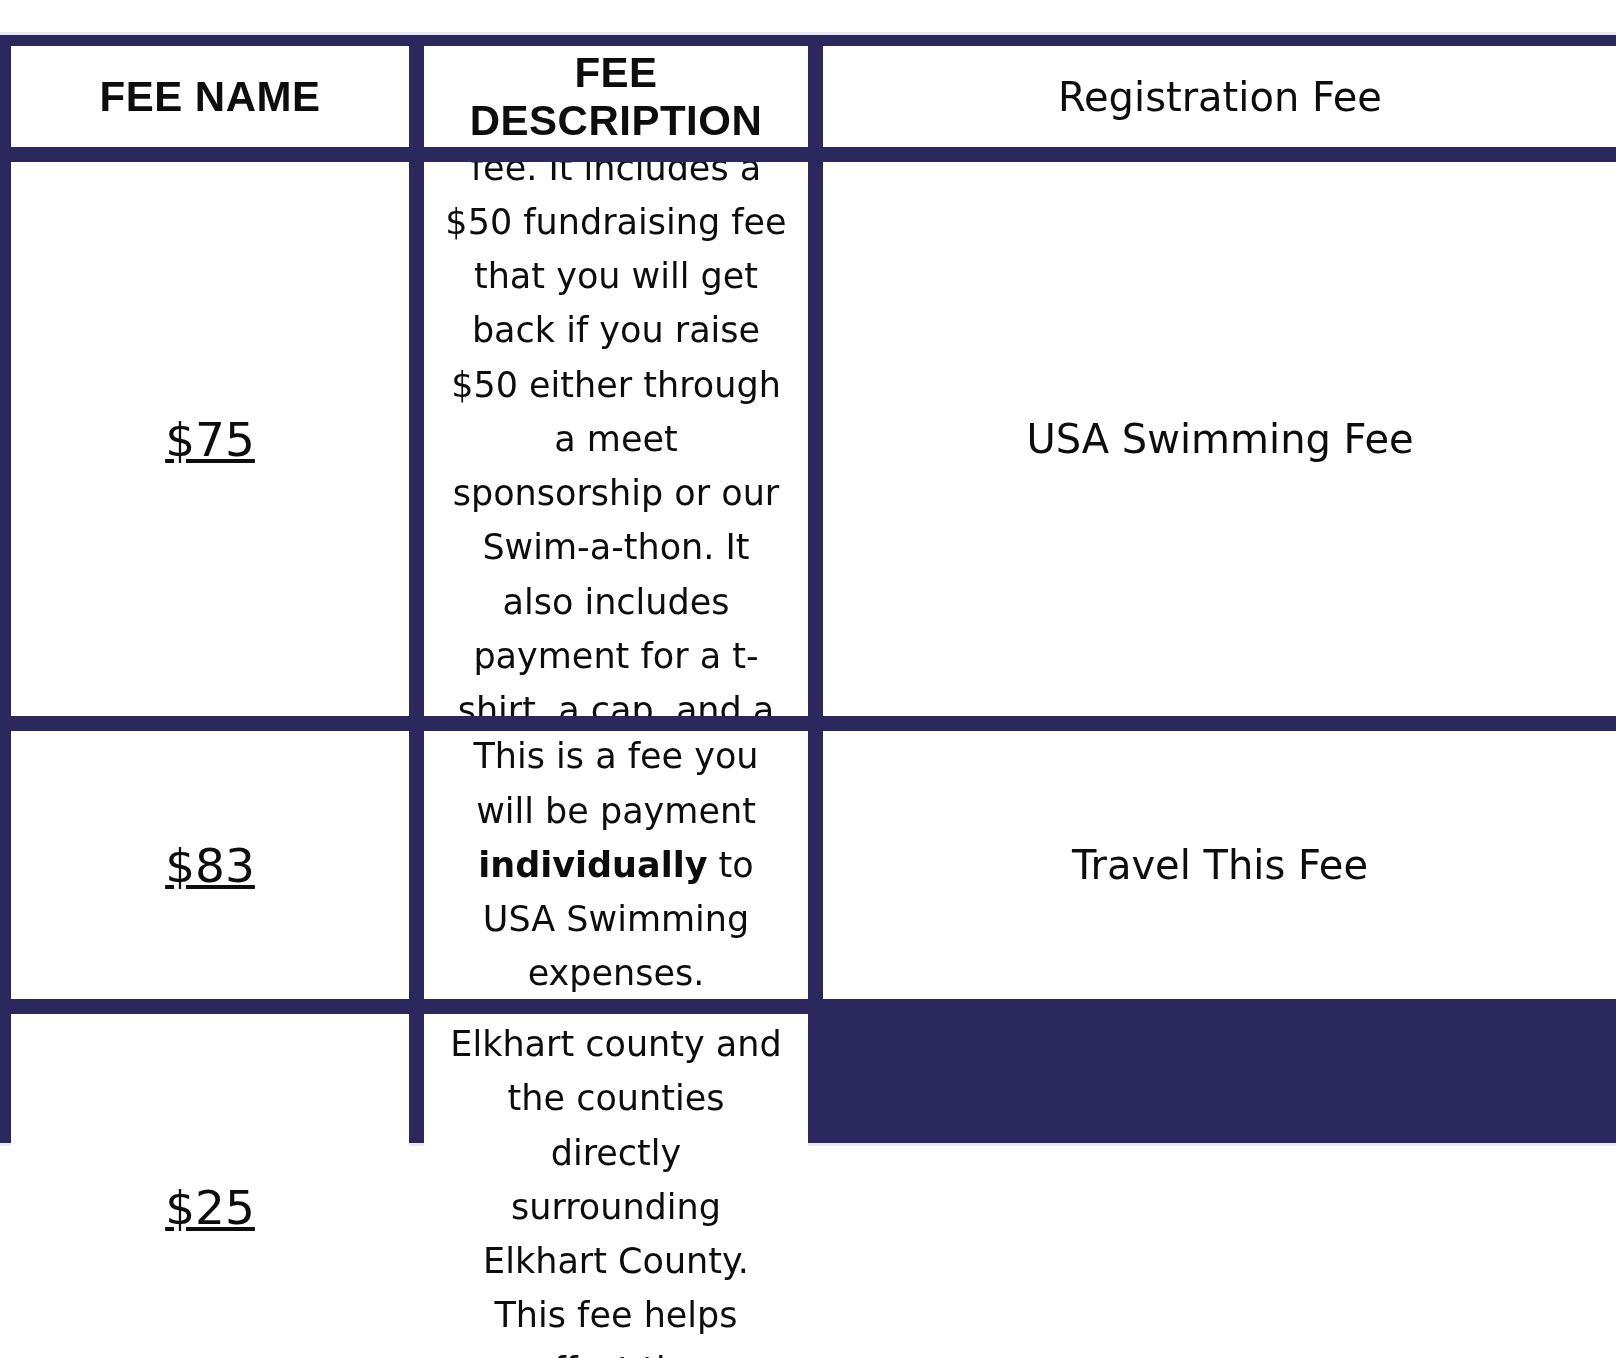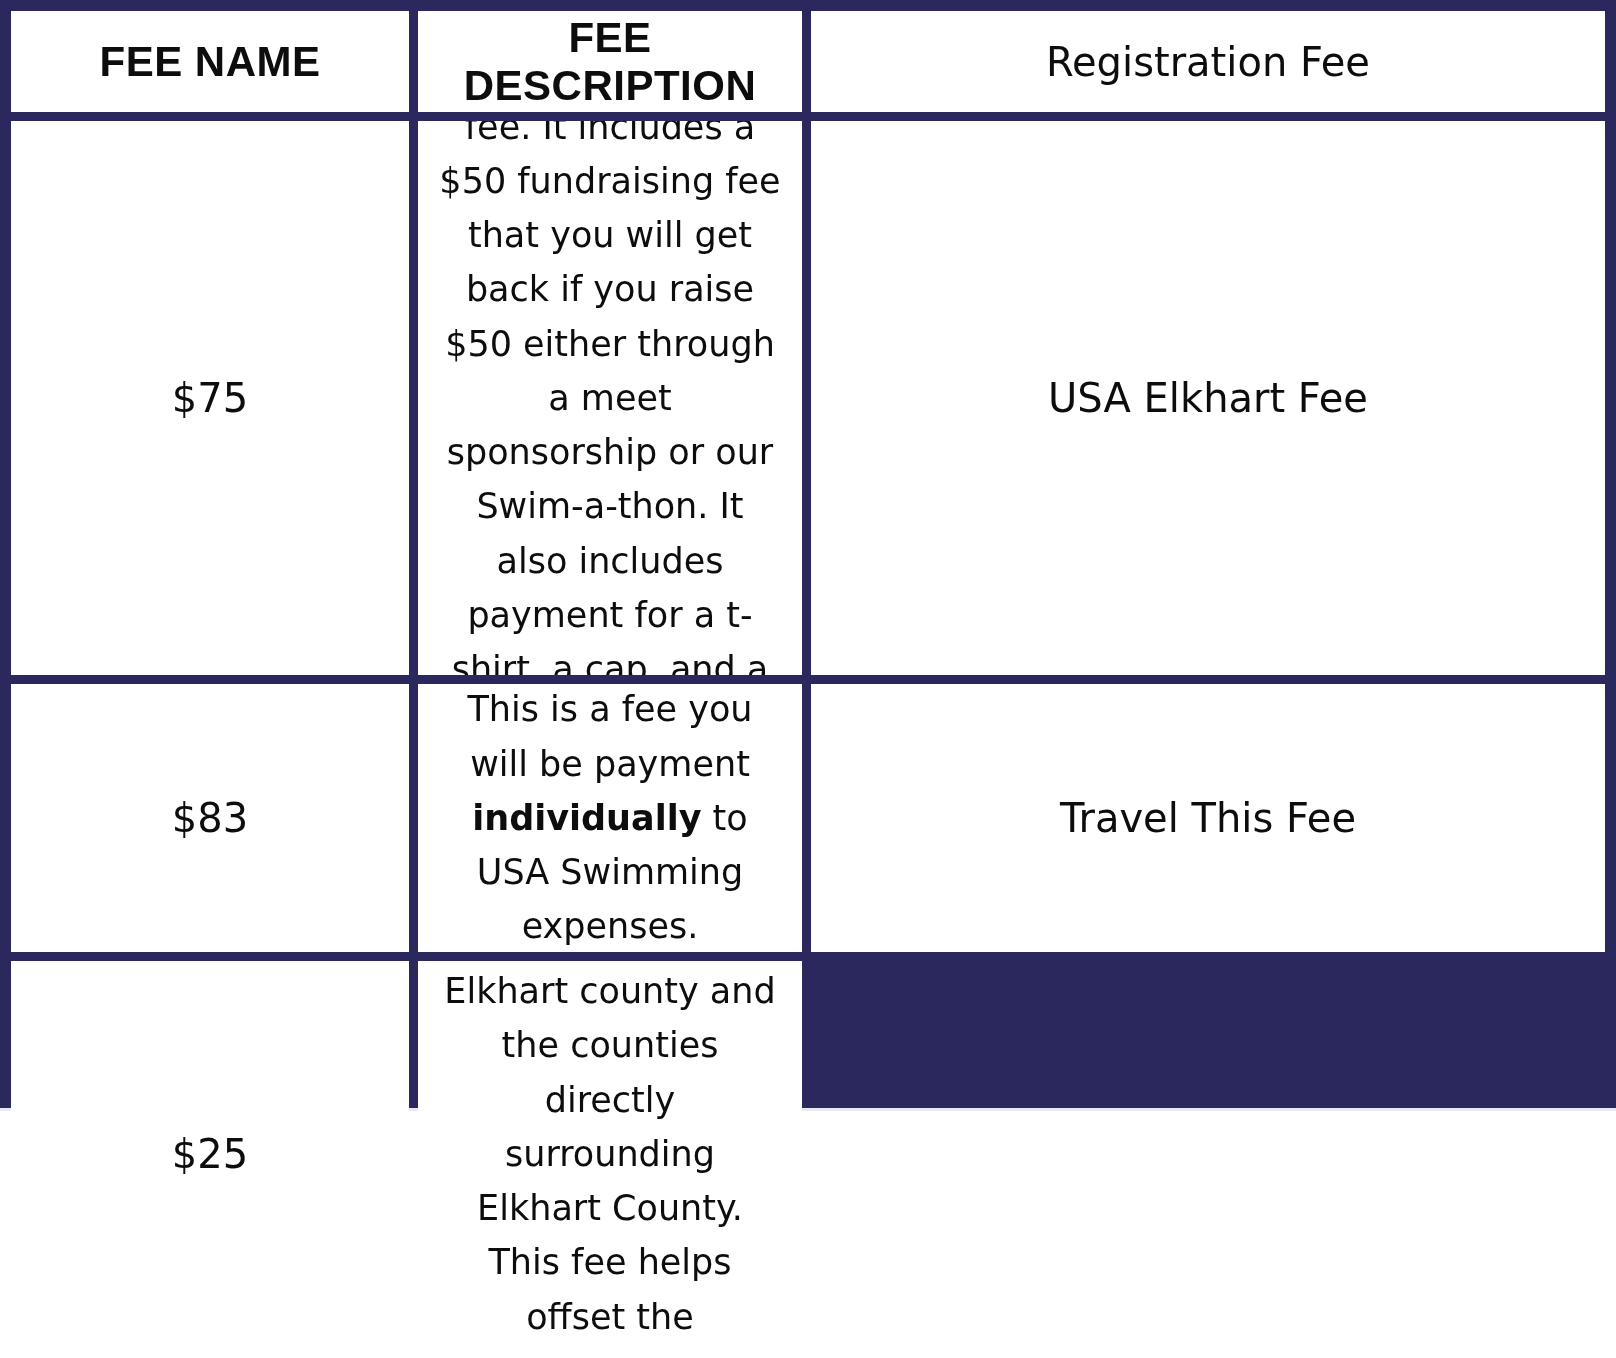--- a/index.html
+++ b/index.html
@@ -12,27 +12,28 @@
   .page {
     width: 1616px;
     height: 1358px;
     box-sizing: border-box;
     background: #ffffff;
   }
   .fee-table {
     display: grid;
     grid-template-columns: 398px 384px 794px;
     grid-template-rows: 101px 554px 268px 386px;
-    gap: 9px;
+    gap: 15px;
     border: 11px solid #2b285e;
     background: #2b285e;
     box-shadow: 0 0 0 3px #e9e8f4;
     width: 1616px;
     height: 1108px;
     box-sizing: border-box;
+    margin-top: 35px;
   }
   .cell {
     background: #ffffff;
     display: flex;
     align-items: center;
     justify-content: center;
     text-align: center;
     box-sizing: border-box;
     overflow: hidden;
   }
@@ -41,22 +42,23 @@
     font-weight: bold;
     font-size: 42px;
     letter-spacing: 0.5px;
   }
   .cell.name {
     font-size: 40px;
     padding: 16px 24px;
     line-height: 1.35;
   }
   .cell.amount {
-    font-size: 40px;
+    font-size: 47px;
     padding: 10px 4px;
+    text-decoration: underline;
   }
   .cell.desc {
     font-size: 35px;
     line-height: 1.55;
     padding: 16px 20px;
   }
   .cell.desc .emph {
     font-weight: bold;
   }
 </style>
@@ -77,21 +79,21 @@
       <span>Registration Fee</span>
     </div>
     <div class="cell amount">
       <span>$75</span>
     </div>
     <div class="cell desc">
       <span>This fee is a yearly fee. It includes a $50 fundraising fee that you will get back if you raise $50 either through a meet sponsorship or our Swim-a-thon. It also includes payment for a t-shirt, a cap, and a car sticker/decal.</span>
     </div>
 
     <div class="cell name">
-      <span>USA Elkhart Fee</span>
+      <span>USA Swimming Fee</span>
     </div>
     <div class="cell amount">
       <span>$83</span>
     </div>
     <div class="cell desc">
       <span><span>This is a fee you will be payment </span><span class="emph">individually</span><span> to USA Swimming expenses.</span></span>
     </div>
 
     <div class="cell name">
       <span>Travel This Fee</span>

